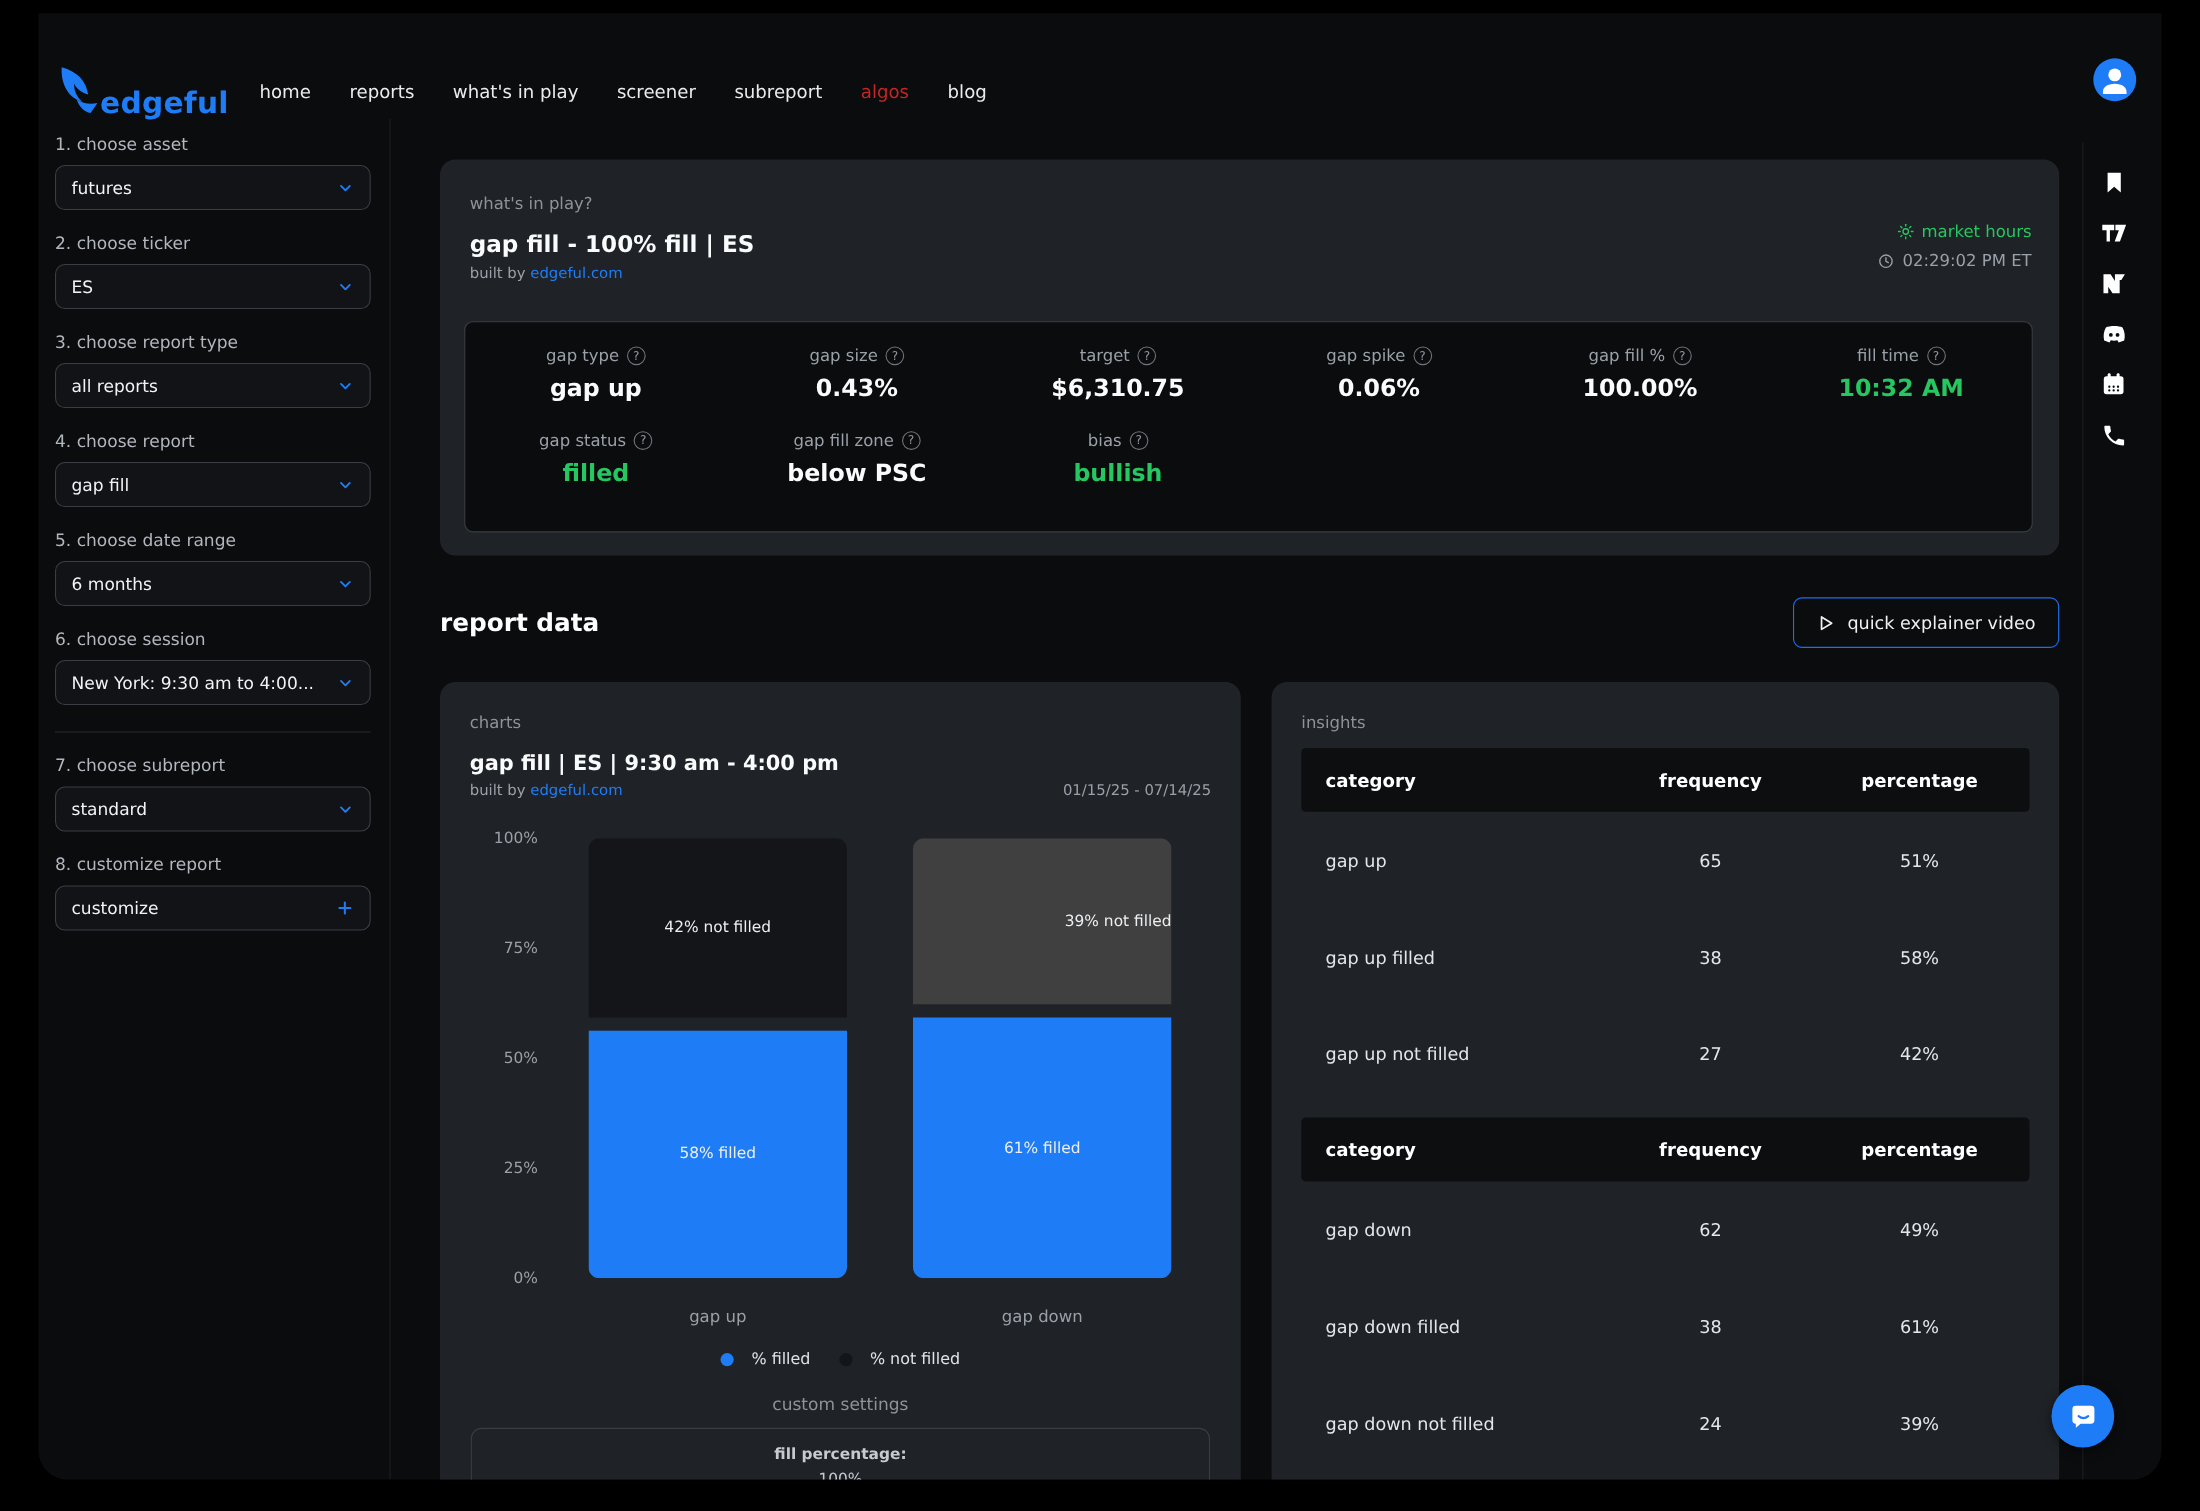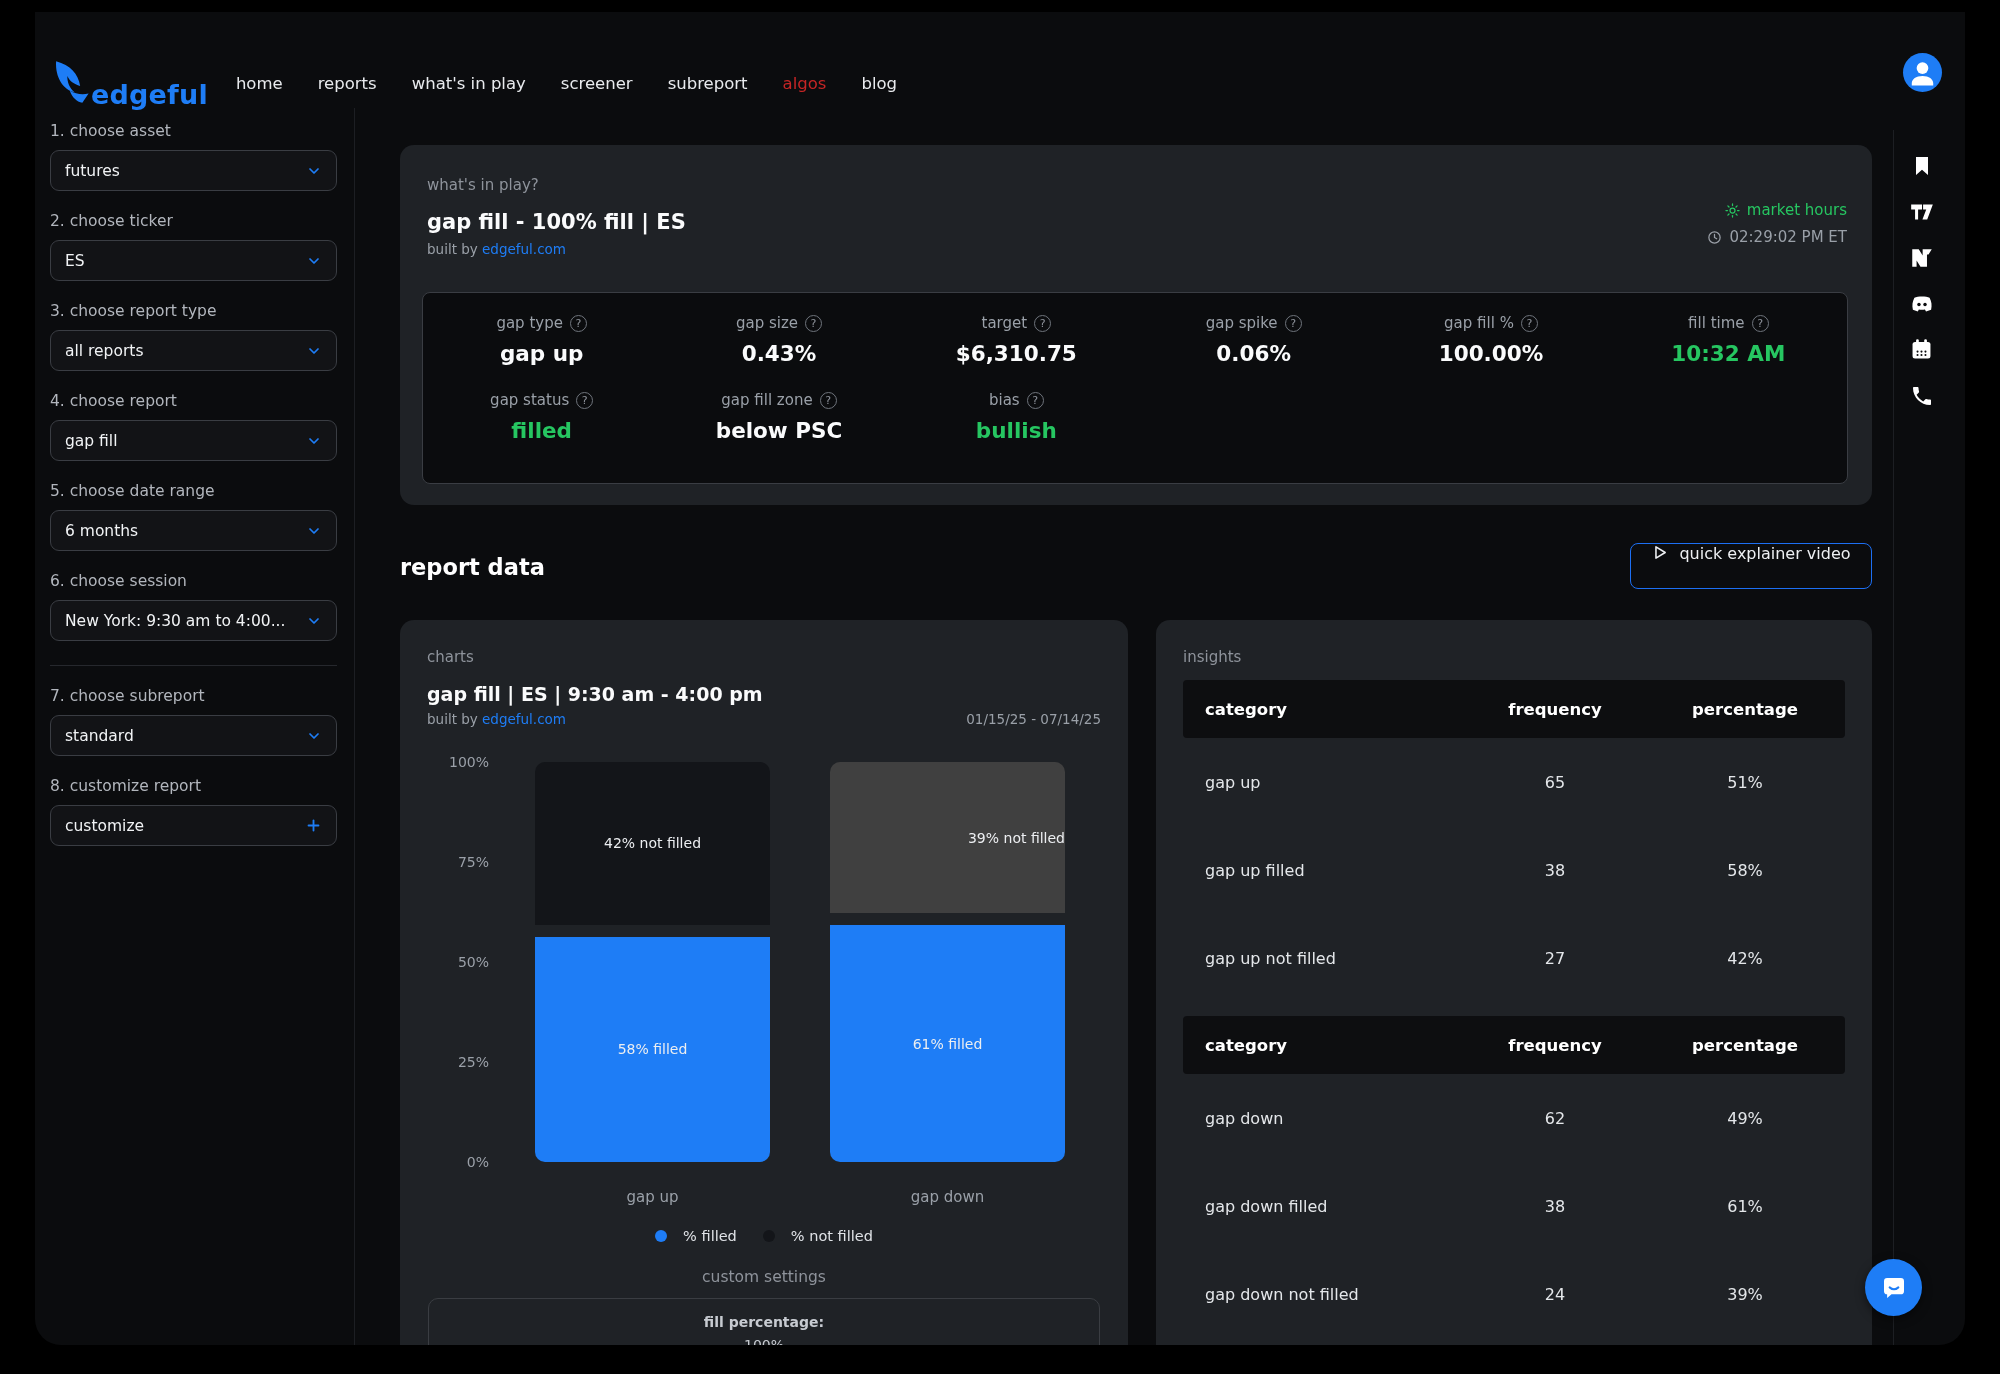--- a/index.html
+++ b/index.html
@@ -40,21 +40,21 @@
   .stats-box { position:absolute; left:22px; right:24px; top:147px; height:192px; background:#0b0c0e; border:1px solid #3a3d43; border-radius:8px; padding-top:21px; }
   .stats-row { display:grid; grid-template-columns:repeat(6,1fr); }
   .stats-row.second { margin-top:25px; }
   .stat { text-align:center; }
   .stat-label { color:#9aa0a8; font-size:15px; display:flex; align-items:center; justify-content:center; gap:7px; }
   .stat-value { color:#fafbfc; font-size:21.5px; font-weight:600; margin-top:9px; }
   .help { display:inline-flex; width:17px; height:17px; border:1.4px solid #6f747c; border-radius:50%; color:#8e939b; font-size:11px; align-items:center; justify-content:center; cursor:pointer; flex:0 0 auto; }
 
   
   .rd-heading { position:absolute; left:0; top:446px; color:#fff; font-size:22.5px; font-weight:700; }
-  .explainer-btn { position:absolute; left:1230px; top:435px; width:242px; height:46px; border:1.5px solid #1d6ff2; border-radius:8px; background:transparent; display:flex; justify-content:center; gap:11px; color:#eef0f3; font-size:16px; cursor:pointer; font-family:inherit; }
+  .explainer-btn { position:absolute; left:1230px; top:435px; width:242px; height:46px; border:1.5px solid #1d6ff2; border-radius:8px; background:transparent; display:flex; align-items:center; justify-content:center; gap:11px; color:#eef0f3; font-size:16px; cursor:pointer; font-family:inherit; }
 
   
   .charts-card { left:0; top:512px; width:728px; height:790px; padding:28px 27px 0; }
   .cc-title { color:#fafbfc; font-size:19px; font-weight:700; margin-top:17px; }
   .cc-sub { display:flex; justify-content:space-between; align-items:flex-end; margin-top:6px; }
   .cc-date { color:#9aa0a8; font-size:13.5px; }
   .chart { position:absolute; left:27px; right:27px; top:142px; height:400px; }
   .ytick { position:absolute; left:0; width:62px; text-align:right; color:#9aa0a8; font-size:14px; transform:translateY(-50%); }
   .bar { position:absolute; top:0; width:235px; height:400px; display:flex; flex-direction:column; border-radius:10px; overflow:hidden;gap:12px; }
   .bar.b0 { left:108px; } .bar.b1 { left:403px; }

